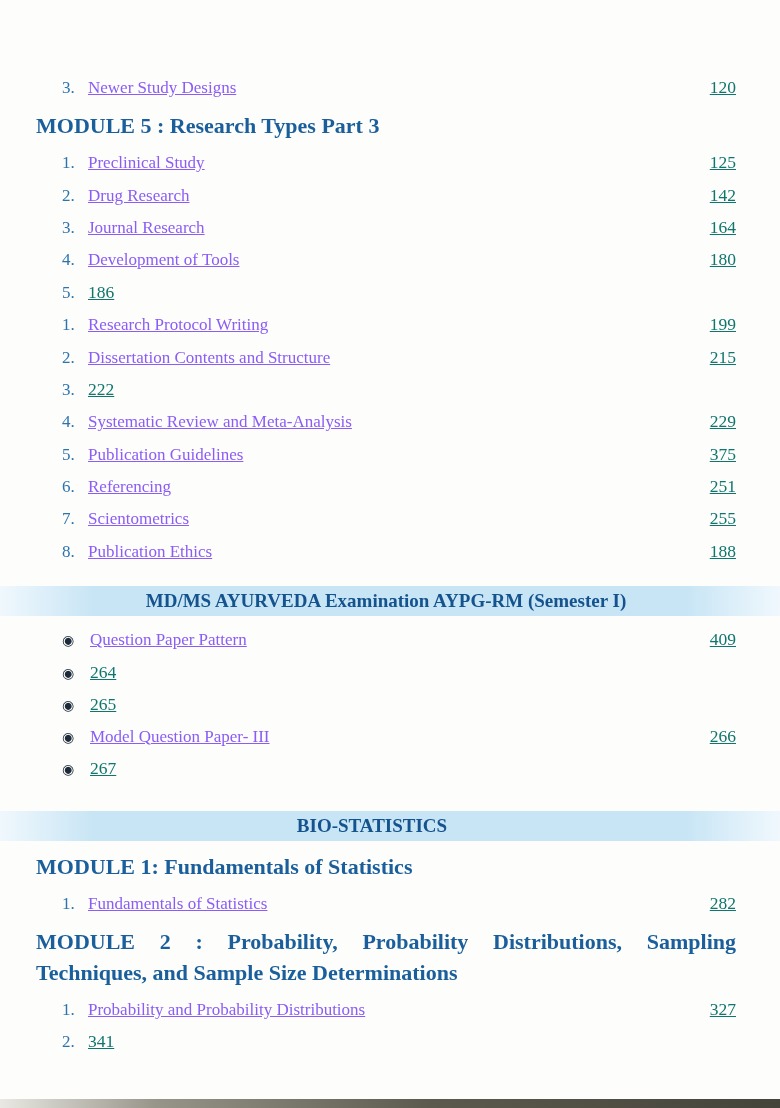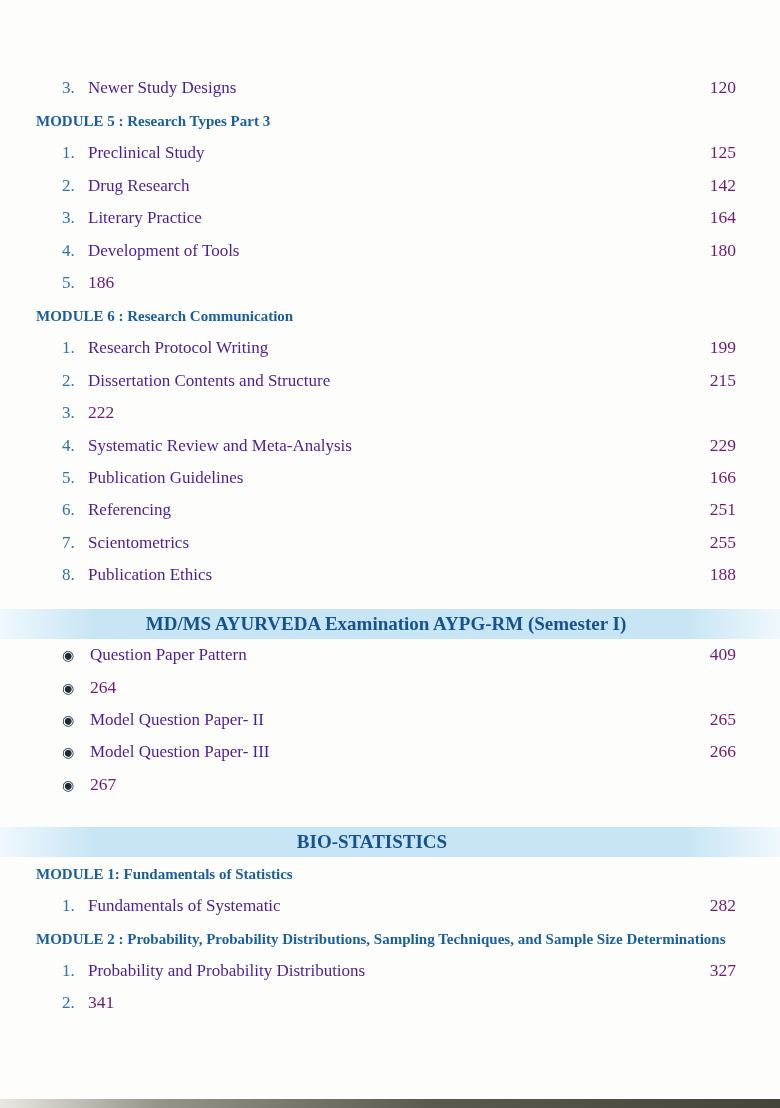--- a/index.html
+++ b/index.html
@@ -32,38 +32,40 @@
     flex: 0 0 26px;
     color: #2d74ae;
   }
   .bullet {
     flex: 0 0 28px;
     color: #1b2b3a;
     font-size: 14px;
   }
   .t {
     flex: 1 1 auto;
-    color: #4c1d95;
+    color: #8b5cf6;
+    text-decoration: underline;
   }
   .p {
     flex: 0 0 auto;
-    color: #701a75;
+    color: #0f766e;
     font-size: 17.5px;
+    text-decoration: underline;
   }
   .module-heading {
     font-weight: 700;
-    font-size: 15px;
+    font-size: 22px;
     line-height: 1.4;
     color: #1a5f9c;
     margin: 4px 0 2px 0;
     padding: 3px 0;
     text-align: justify;
   }
   .banner {
-    margin: 18px -44px 0 -36px;
+    margin: 18px -44px 8px -36px;
     padding: 4px 44px 4px 36px;
     background: linear-gradient(to right, #f0f8fd 0%, #c8e5f5 12%, #c8e5f5 88%, #f0f8fd 100%);
     text-align: center;
     font-weight: 700;
     font-size: 19px;
     color: #15538e;
   }
   .banner.second { margin-top: 26px; padding-left: 8px; }
   .scan-bottom-edge {
     position: absolute;
@@ -92,34 +94,33 @@
     <span class="t">Preclinical Study</span>
     <span class="p">125</span>
   </div>
   <div class="r indented">
     <span class="num">2.</span>
     <span class="t">Drug Research</span>
     <span class="p">142</span>
   </div>
   <div class="r indented">
     <span class="num">3.</span>
-    <span class="t">Literary Practice</span>
+    <span class="t">Journal Research</span>
     <span class="p">164</span>
   </div>
   <div class="r indented">
     <span class="num">4.</span>
     <span class="t">Development of Tools</span>
     <span class="p">180</span>
   </div>
   <div class="r indented">
     <span class="num">5.</span>
     <span class="p">186</span>
   </div>
 
-  <div class="module-heading">MODULE 6 : Research Communication</div>
 
   <div class="r indented">
     <span class="num">1.</span>
     <span class="t">Research Protocol Writing</span>
     <span class="p">199</span>
   </div>
   <div class="r indented">
     <span class="num">2.</span>
     <span class="t">Dissertation Contents and Structure</span>
     <span class="p">215</span>
@@ -129,21 +130,21 @@
     <span class="p">222</span>
   </div>
   <div class="r indented">
     <span class="num">4.</span>
     <span class="t">Systematic Review and Meta-Analysis</span>
     <span class="p">229</span>
   </div>
   <div class="r indented">
     <span class="num">5.</span>
     <span class="t">Publication Guidelines</span>
-    <span class="p">166</span>
+    <span class="p">375</span>
   </div>
   <div class="r indented">
     <span class="num">6.</span>
     <span class="t">Referencing</span>
     <span class="p">251</span>
   </div>
   <div class="r indented">
     <span class="num">7.</span>
     <span class="t">Scientometrics</span>
     <span class="p">255</span>
@@ -160,40 +161,39 @@
     <span class="bullet">◉</span>
     <span class="t">Question Paper Pattern</span>
     <span class="p">409</span>
   </div>
   <div class="r indented">
     <span class="bullet">◉</span>
     <span class="p">264</span>
   </div>
   <div class="r indented">
     <span class="bullet">◉</span>
-    <span class="t">Model Question Paper- II</span>
     <span class="p">265</span>
   </div>
   <div class="r indented">
     <span class="bullet">◉</span>
     <span class="t">Model Question Paper- III</span>
     <span class="p">266</span>
   </div>
   <div class="r indented">
     <span class="bullet">◉</span>
     <span class="p">267</span>
   </div>
 
   <div class="banner second">BIO-STATISTICS</div>
 
   <div class="module-heading">MODULE 1: Fundamentals of Statistics</div>
 
   <div class="r indented">
     <span class="num">1.</span>
-    <span class="t">Fundamentals of Systematic</span>
+    <span class="t">Fundamentals of Statistics</span>
     <span class="p">282</span>
   </div>
 
   <div class="module-heading">MODULE 2 : Probability, Probability Distributions, Sampling Techniques, and Sample Size Determinations</div>
 
   <div class="r indented">
     <span class="num">1.</span>
     <span class="t">Probability and Probability Distributions</span>
     <span class="p">327</span>
   </div>

